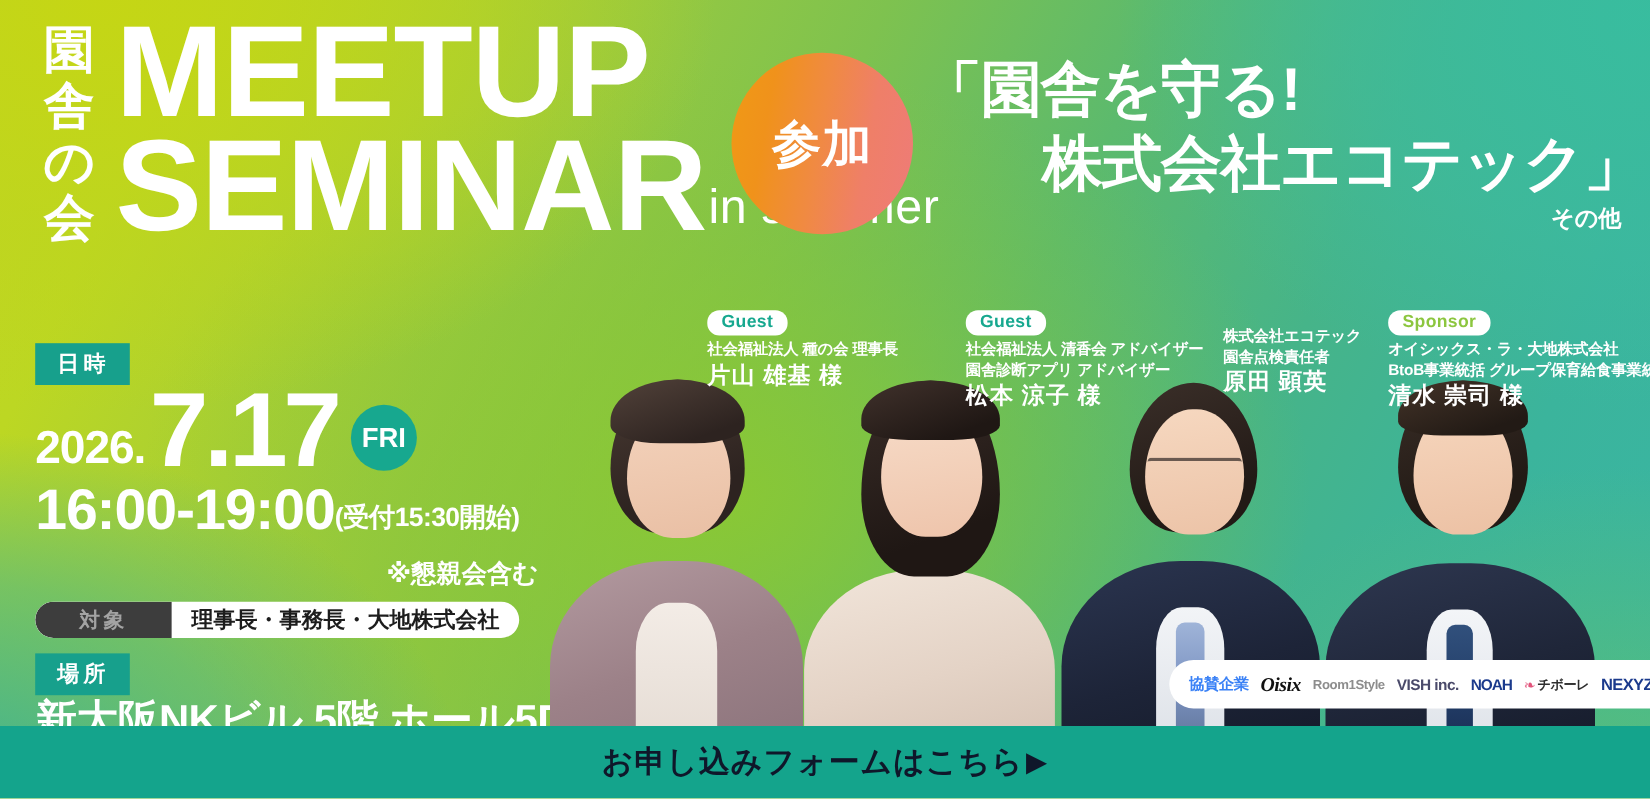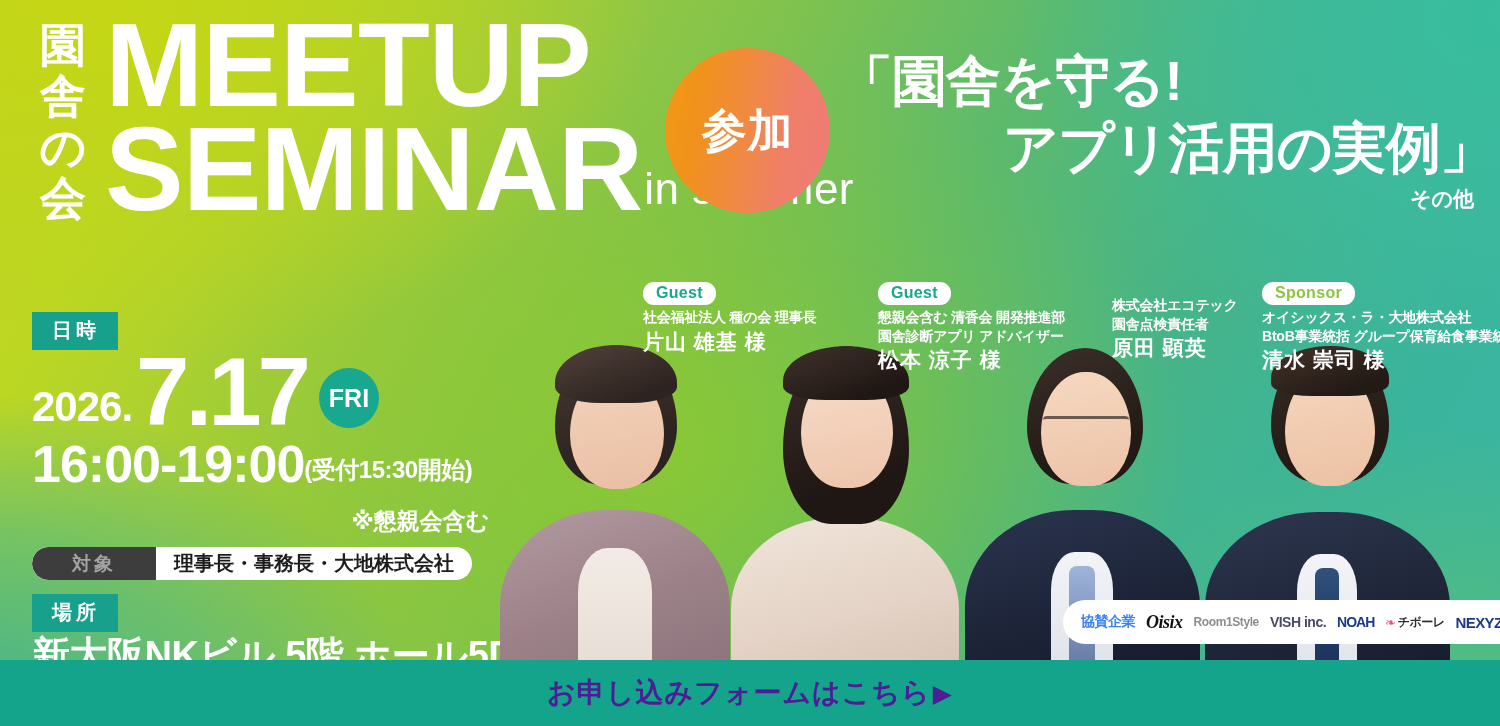--- a/index.html
+++ b/index.html
@@ -176,21 +176,21 @@
   .lg-chibo{font-size:12px;color:#2e2e2e;font-weight:700;letter-spacing:-.5px;}
   .lg-chibo .mark{color:#e2557c;margin-right:2px;font-size:13px;}
   .lg-nexyz{font-size:15px;color:#1b3a8c;font-weight:700;letter-spacing:-.6px;}
 
   
   .cta{
     position:absolute;left:0;bottom:0;width:1500px;height:66px;background:#14a48c;
     display:flex;align-items:center;justify-content:center;cursor:pointer;
   }
   .cta-text{
-    color:#4c1d95;font-size:28px;font-weight:700;letter-spacing:1px;
+    color:#0f172a;font-size:28px;font-weight:700;letter-spacing:1px;
     display:flex;align-items:center;gap:2px;
   }
   .cta-arrow{font-size:25px;line-height:1;position:relative;top:0px;}
 </style>
 </head>
 <body>
 
 <div class="stage">
 
   <div class="bg bg-base"></div>
@@ -211,21 +211,21 @@
     <div class="wm-line1">MEETUP</div>
     <div class="wm-line2"><span>SEMINAR</span><span class="wm-sub">in summer</span></div>
   </div>
 
   <div class="free-badge">
     <span>参加</span>
   </div>
 
   <div class="headline">
     <span class="hl-1">「園舎を守る!</span>
-    <span class="hl-2">アプリ活用の実例」</span>
+    <span class="hl-2">株式会社エコテック」</span>
     <span class="hl-note">その他</span>
   </div>
 
   <div class="info">
     <div class="label-row">
       <span class="tag">日時</span>
     </div>
 
     <div class="date-row">
       <span class="year">2026.</span>
@@ -290,21 +290,21 @@
   <div class="speakers">
 
     <div class="spk spk1">
       <div class="spk-badge badge-guest">Guest</div>
       <div class="spk-org">社会福祉法人 種の会 理事長</div>
       <div class="spk-name">片山 雄基 様</div>
     </div>
 
     <div class="spk spk2">
       <div class="spk-badge badge-guest">Guest</div>
-      <div class="spk-org">懇親会含む 清香会 開発推進部</div>
+      <div class="spk-org">社会福祉法人 清香会 アドバイザー</div>
       <div class="spk-org">園舎診断アプリ アドバイザー</div>
       <div class="spk-name">松本 涼子 様</div>
     </div>
 
     <div class="spk spk3">
       <div class="spk-org">株式会社エコテック</div>
       <div class="spk-org">園舎点検責任者</div>
       <div class="spk-name">原田 顕英</div>
     </div>
 

